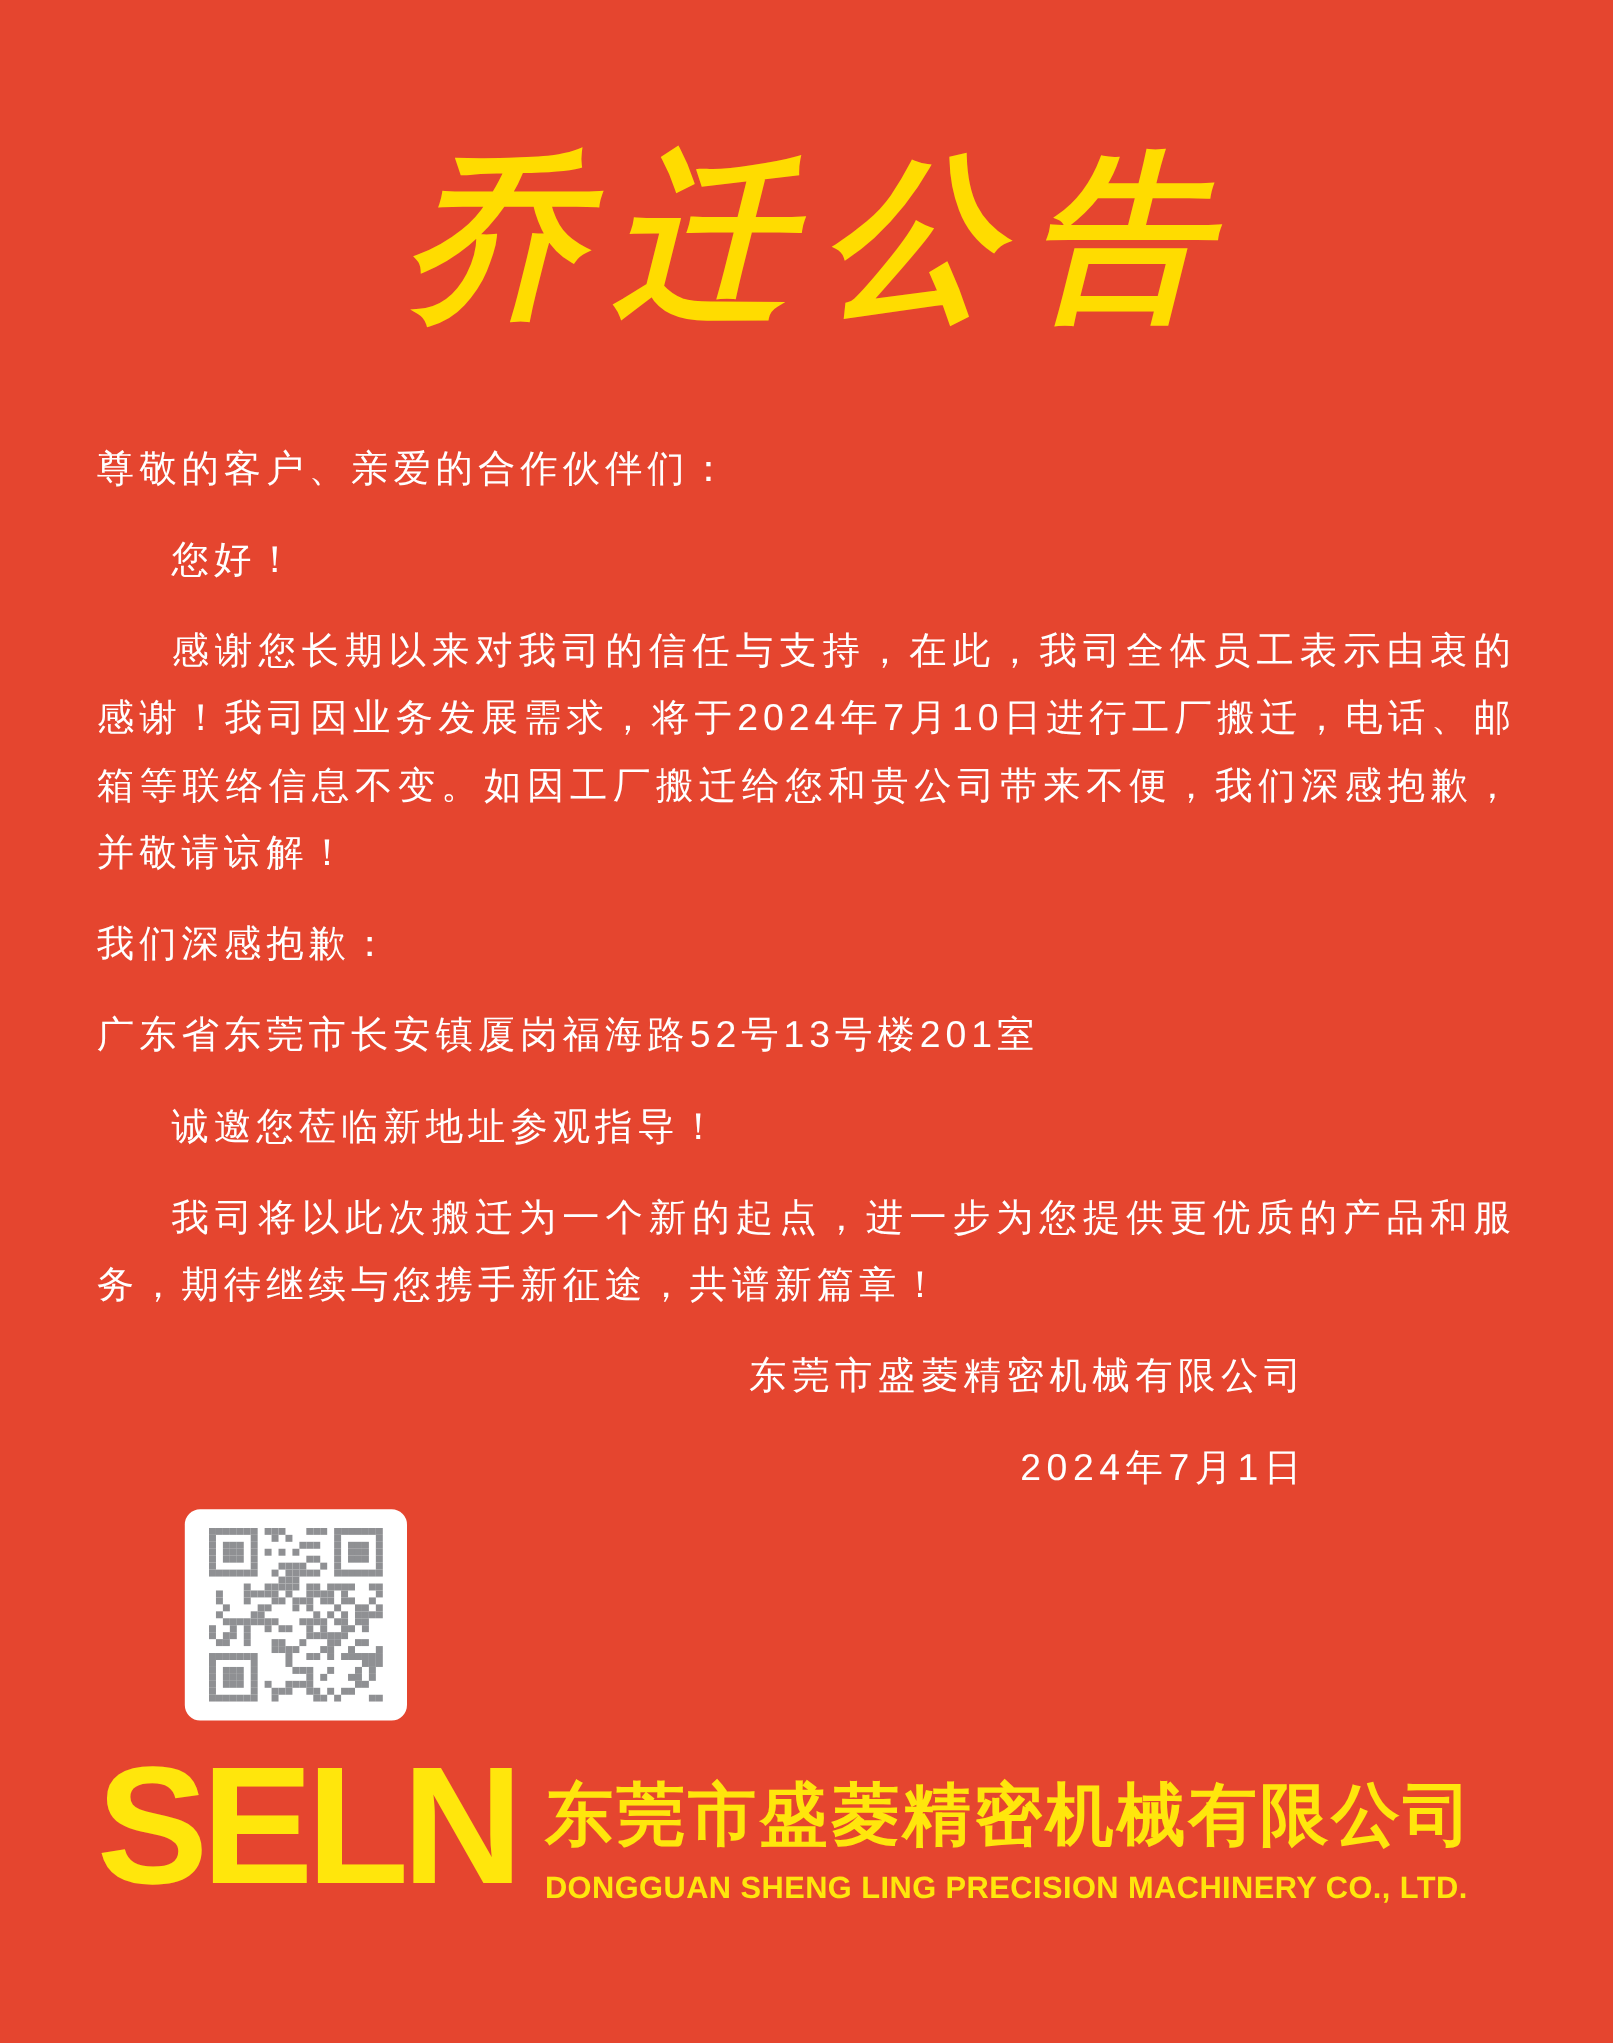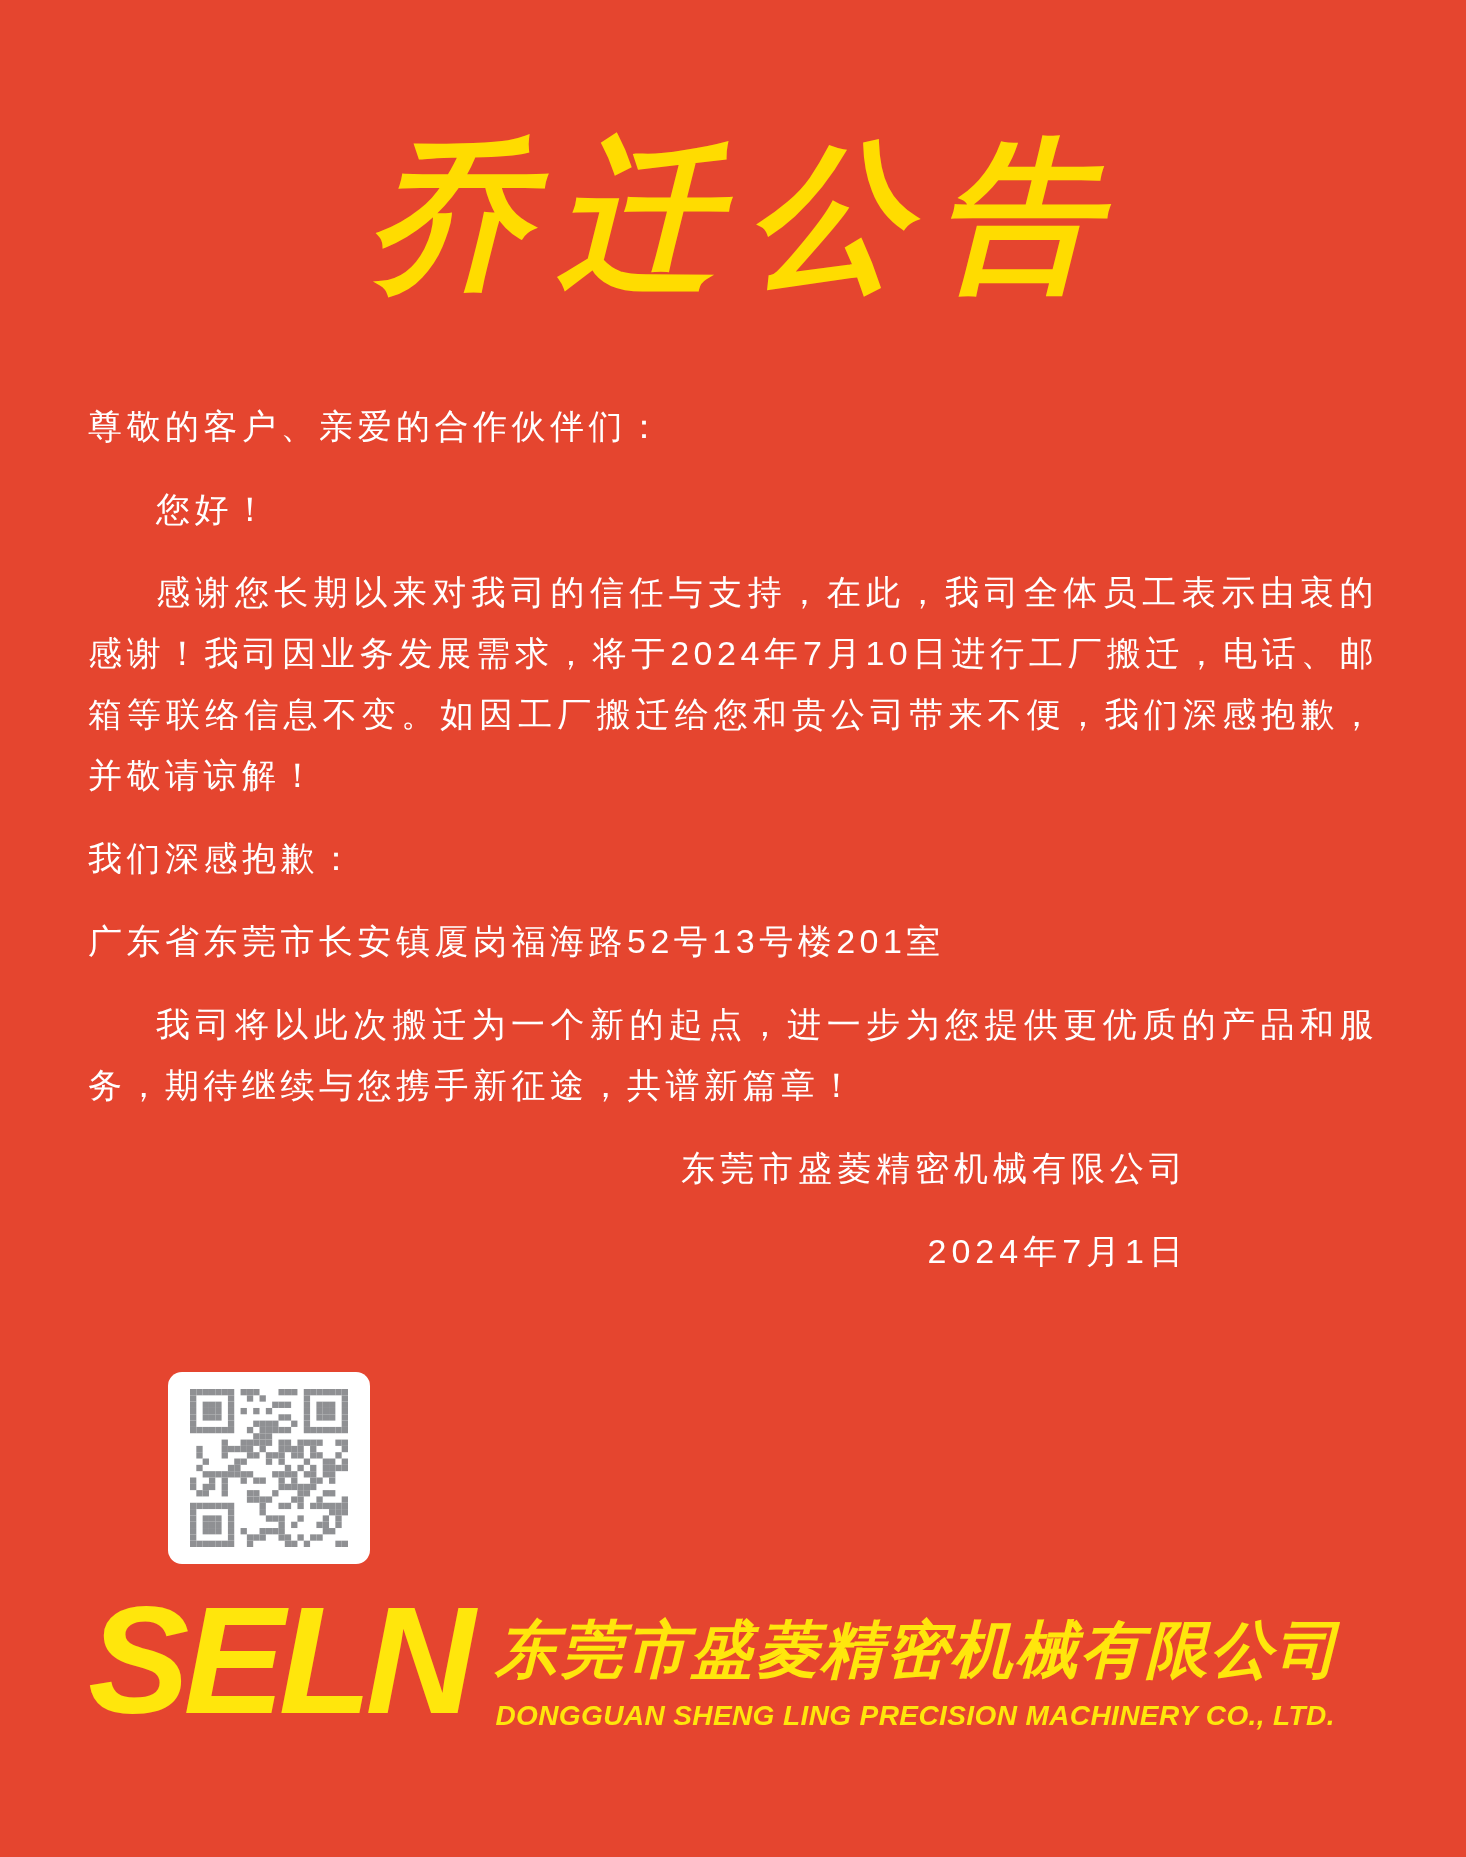--- a/index.html
+++ b/index.html
@@ -58,21 +58,20 @@
     display:flex;
     align-items:center;
     justify-content:center;
   }
   .footer{
     position:absolute;
     left:88px;
     top:1594px;
     display:flex;
     align-items:flex-start;
-    font-style:italic;
   }
   .seln{
     font-size:152px;
     line-height:0.88;
     font-weight:900;
     letter-spacing:-6px;
     color:var(--logo);
     transform:scaleY(1.0);
   }
   .footer-names{
@@ -101,20 +100,21 @@
 <div class="poster">
 
   <h1 class="title">乔迁公告</h1>
 
   <div class="letter">
     <p>尊敬的客户、亲爱的合作伙伴们：</p>
     <p class="indent">您好！</p>
     <p class="indent">感谢您长期以来对我司的信任与支持，在此，我司全体员工表示由衷的感谢！我司因业务发展需求，将于2024年7月10日进行工厂搬迁，电话、邮箱等联络信息不变。如因工厂搬迁给您和贵公司带来不便，我们深感抱歉，并敬请谅解！</p>
     <p>我们深感抱歉：</p>
     <p>广东省东莞市长安镇厦岗福海路52号13号楼201室</p>
+    <p class="indent">诚邀您莅临新地址参观指导！</p>
     <p class="indent">我司将以此次搬迁为一个新的起点，进一步为您提供更优质的产品和服务，期待继续与您携手新征途，共谱新篇章！</p>
     <p class="sig">东莞市盛菱精密机械有限公司</p>
     <p class="sig">2024年7月1日</p>
   </div>
 
   <div class="qr-box">
     <svg id="qr-svg" width="168" height="158" viewBox="0 0 165 165">
         <rect x="0.0" y="0.0" width="6.6" height="6.6" fill="#8F9093"></rect>
         <rect x="6.6" y="0.0" width="6.6" height="6.6" fill="#8F9093"></rect>
         <rect x="13.2" y="0.0" width="6.6" height="6.6" fill="#8F9093"></rect>

